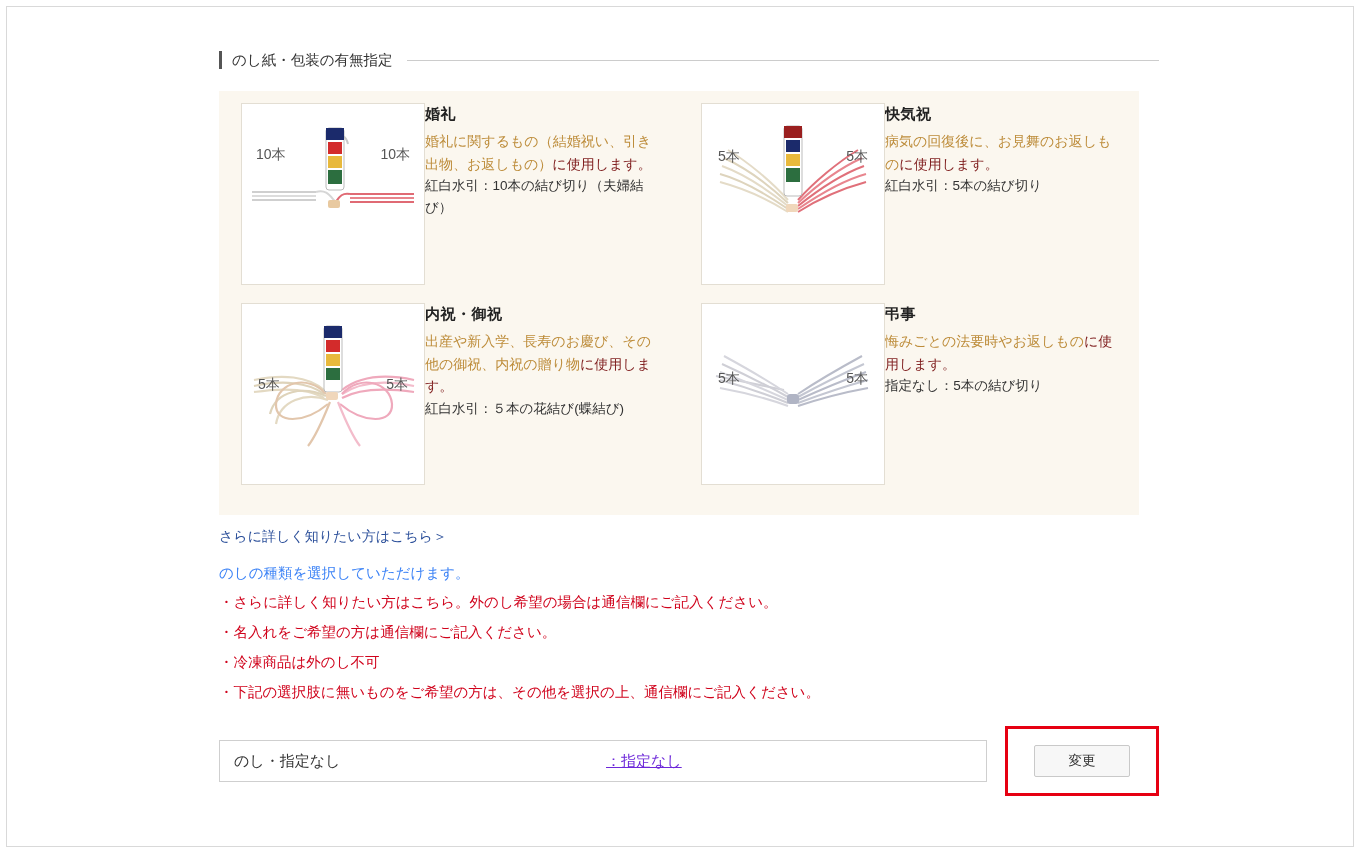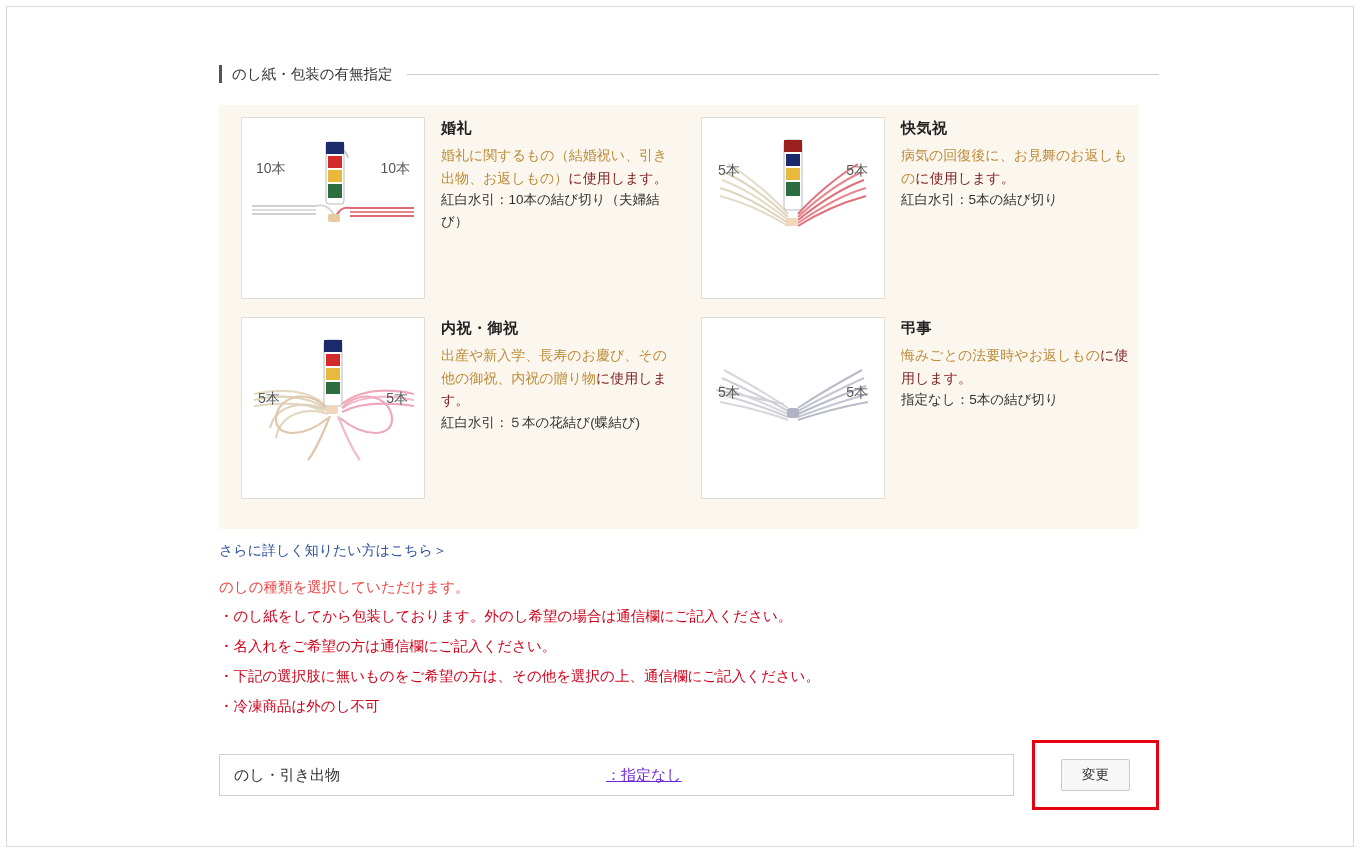--- a/index.html
+++ b/index.html
@@ -21,21 +21,21 @@
     top: 6px;
     width: 1348px;
     height: 841px;
     border: 1px solid #d9d9d9;
     box-sizing: border-box;
     background: #ffffff;
   }
   .content {
     position: absolute;
     left: 212px;
-    top: 50px;
+    top: 36px;
     width: 940px;
   }
 
   
   .section-title-row {
     display: flex;
     align-items: center;
     height: 34px;
   }
   .section-title {
@@ -72,21 +72,21 @@
   .noshi-img {
     width: 184px;
     height: 182px;
     background: #ffffff;
     border: 1px solid #e3ded3;
     box-sizing: border-box;
     position: relative;
     flex: 0 0 auto;
   }
   .noshi-text {
-    padding-left: 16px;
+    padding-left: 0;
     padding-top: 2px;
     width: 232px;
   }
   .noshi-name {
     font-size: 15px;
     font-weight: bold;
     color: #222;
     margin-bottom: 6px;
     letter-spacing: 0.5px;
   }
@@ -121,21 +121,21 @@
     color: #2b4f9a;
     text-decoration: none;
     cursor: pointer;
   }
 
   .notes {
     margin-top: 18px;
   }
   .note-head {
     font-size: 14.5px;
-    color: #ef4444;
+    color: #3b82f6;
     margin-bottom: 10px;
   }
   .note-red {
     font-size: 14.5px;
     color: #d0021b;
     margin-bottom: 11px;
     line-height: 1.3;
   }
 
   .select-row {
@@ -165,21 +165,21 @@
     text-decoration: underline;
   }
   .change-btn-wrap {
     position: relative;
     margin-left: 18px;
     border: 3px solid #e60012;
     padding: 16px 26px;
     box-sizing: border-box;
   }
   .change-btn {
-    width: 69px;
+    width: 96px;
     height: 32px;
     border: 1px solid #c9c9c9;
     background: #f7f7f7;
     font-size: 13.5px;
     color: #333;
     font-family: "Liberation Sans", sans-serif;
     cursor: pointer;
     border-radius: 2px;
   }
 </style>
@@ -322,29 +322,29 @@
       </div>
 
     </div>
 
     <div class="more-link-row">
       <a class="more-link" href="#">さらに詳しく知りたい方はこちら＞</a>
     </div>
 
     <div class="notes">
       <div class="note-head">のしの種類を選択していただけます。</div>
-      <div class="note-red">・のし紙をしてから包装しております。外のし希望の場合は通信欄にご記入ください。</div>
+      <div class="note-red">・さらに詳しく知りたい方はこちら。外のし希望の場合は通信欄にご記入ください。</div>
       <div class="note-red">・名入れをご希望の方は通信欄にご記入ください。</div>
+      <div class="note-red">・冷凍商品は外のし不可</div>
       <div class="note-red">・下記の選択肢に無いものをご希望の方は、その他を選択の上、通信欄にご記入ください。</div>
-      <div class="note-red">・冷凍商品は外のし不可</div>
     </div>
 
     <div class="select-row">
       <div class="select-box">
-        <span class="select-label">のし・引き出物</span>
+        <span class="select-label">のし・指定なし</span>
         <span class="select-value">：指定なし</span>
       </div>
       <div class="change-btn-wrap">
         <button class="change-btn">変更</button>
       </div>
     </div>
 
   </div>
 </div>
 

